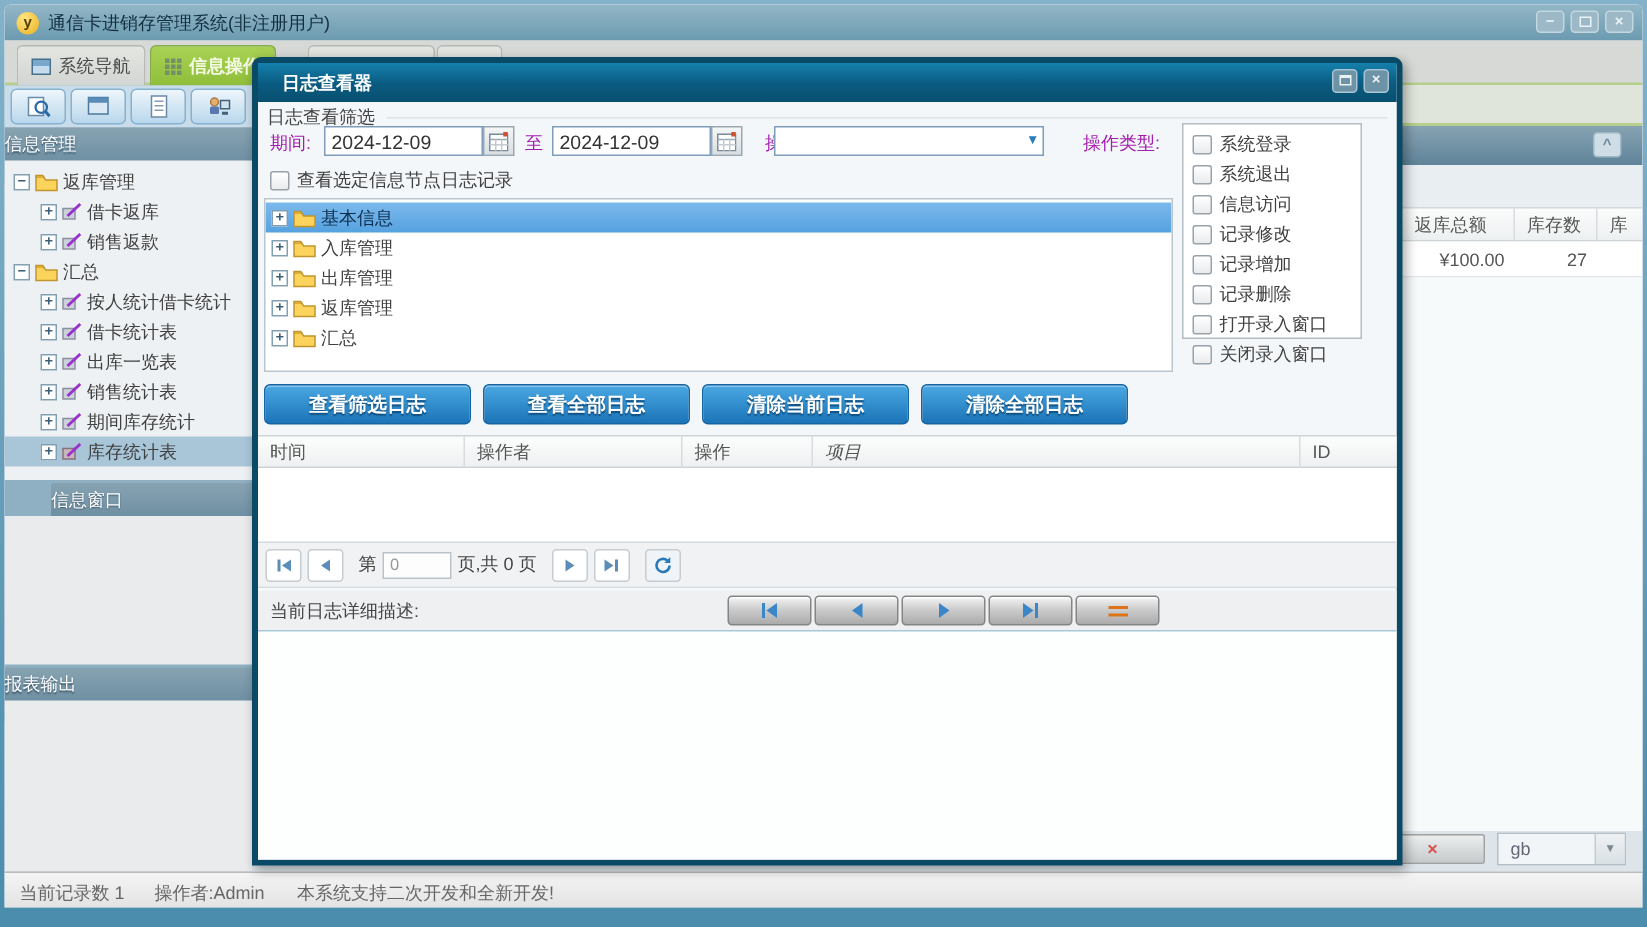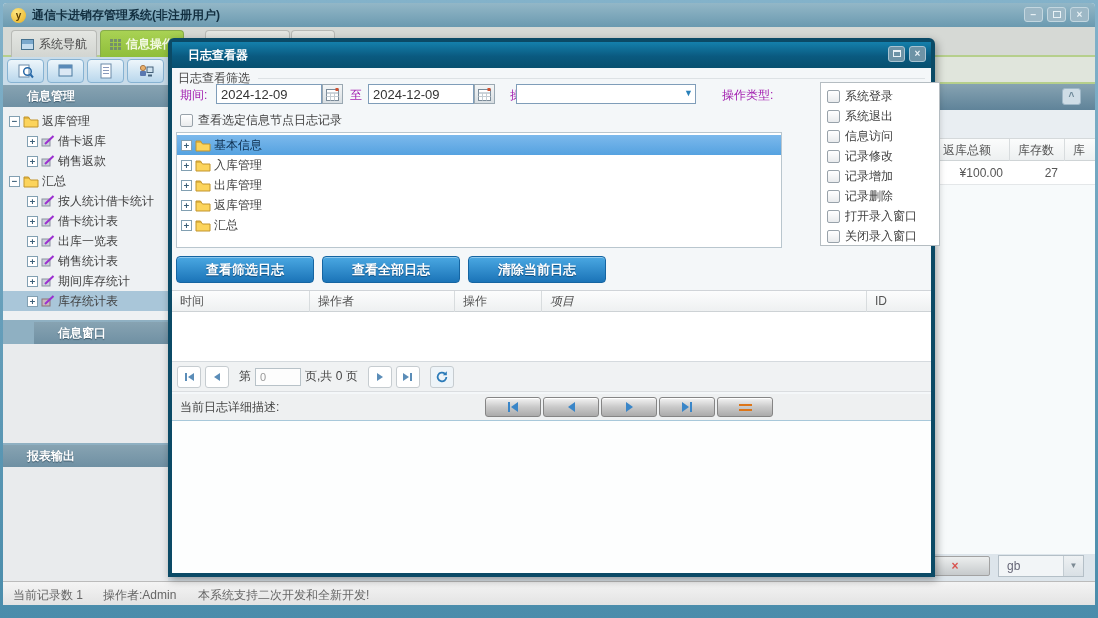--- a/index.html
+++ b/index.html
@@ -11,21 +11,21 @@
 }
 
 
 .frame { position:absolute; left:3px; top:3px; width:1092px; height:602px;
   background:#eef2f5; border-radius:4px 4px 0 0; overflow:hidden; }
 
 .titlebar { position:absolute; left:0; top:0; width:1092px; height:24px;
   background:linear-gradient(180deg,#93b7c7,#6b9ab0); display:flex; align-items:center; padding:0 8px; }
 .logo { width:15px; height:15px; border-radius:50%; background:radial-gradient(circle at 35% 30%,#ffe680,#e8b020);
   color:#5a3c00; font-weight:bold; font-size:10px; text-align:center; line-height:15px; margin-right:6px; }
-.title { font-weight:bold; color:#122f40; }
+.title { font-weight:normal; color:#122f40; }
 .winbtns { position:absolute; right:6px; top:4px; display:flex; gap:4px; }
 .wbtn { width:19px; height:15px; border-radius:3px; background:#9db8c6; border:1px solid #c3d7e0;
   color:#e9f2f6; font-size:10px; line-height:13px; text-align:center; font-weight:bold; }
 .restore-glyph { display:inline-block; width:8px; height:7px; border:1px solid #e9f2f6; margin-top:3px; background:transparent; }
 
 
 .tabbar { position:absolute; left:0; top:24px; width:1092px; height:30px;
   background:#d6d9d5; border-bottom:2px solid #b6cf8c; }
 .tab { position:absolute; top:3px; height:27px; border:1px solid #b8bab6; border-bottom:none;
   border-radius:4px 4px 0 0; background:linear-gradient(180deg,#e4e6e2,#d2d5d1);
@@ -40,22 +40,22 @@
     linear-gradient(#74906b,#74906b) 0 8px/3px 3px, linear-gradient(#74906b,#74906b) 4px 8px/3px 3px, linear-gradient(#74906b,#74906b) 8px 8px/3px 3px;
   background-repeat:no-repeat; }
 .help-icon { width:12px; height:12px; border-radius:50%; background:radial-gradient(circle at 35% 30%,#fbe9a8,#e0b45c); border:1px solid #b08838; }
 
 
 .sidebar { position:absolute; left:0; top:54px; width:165px; height:524px; background:#8fb0c2; }
 .side-toolbar { position:absolute; left:0; top:0; width:165px; height:28px; background:#c9dce9; display:flex; gap:3px; padding:2px 4px; }
 .tbtn { width:37px; height:24px; border:1px solid #86b2d2; border-radius:4px;
   background:linear-gradient(180deg,#eef6fb,#b9d7ec); display:flex; align-items:center; justify-content:center; }
 .side-header { position:absolute; left:0; width:165px; height:37px;
-  background:linear-gradient(180deg,#87a3b2,#5f8399); color:#fff; font-weight:bold;
-  line-height:22px; padding-left:24px; text-shadow:0 1px 1px #3c586a; }
+  background:linear-gradient(180deg,#87a3b2,#5f8399); color:#fff; font-weight:normal;
+  line-height:22px; padding-left:0; text-shadow:0 1px 1px #3c586a; }
 .side-panel { position:absolute; left:0; width:165px; background:#eef1f3; }
 .trow { height:20px; display:flex; align-items:center; gap:3px; color:#404040; white-space:nowrap; overflow:hidden; }
 .trow.sel { background:#a9c6d9; }
 .pm { flex:0 0 11px; width:11px; height:11px; border:1px solid #82a0b2; background:#fff;
   font:bold 9px/9px "DejaVu Sans Mono",monospace; color:#3c6078; text-align:center; }
 
 
 .main { position:absolute; left:165px; top:54px; width:927px; height:524px; background:#f0f4f6; }
 .main-toolstrip { position:absolute; left:0; top:0; width:927px; height:27px; background:#e0e5dc; border-bottom:2px solid #b6cf8c; }
 .main-header { position:absolute; left:0; top:27px; width:927px; height:26px;
@@ -97,21 +97,21 @@
 
 .legend { position:absolute; left:6px; top:2px; color:#444; }
 .legend-line { position:absolute; left:86px; right:6px; top:10px; border-top:1px solid #dde2e5; }
 .flabel { position:absolute; color:#a21caf; top:19px; }
 .dinput { position:absolute; top:16px; height:20px; border:1px solid #7f9db9; background:#fff;
   padding:0 4px; line-height:18px; color:#333; font-size:13px; font-family:"Liberation Sans","DejaVu Sans",sans-serif; }
 .calbtn { position:absolute; top:16px; width:21px; height:20px; border:1px solid #9aa8b2;
   background:linear-gradient(180deg,#f4f6f7,#d8dee2); display:flex; align-items:center; justify-content:center; }
 .combo { position:absolute; left:344px; top:16px; width:180px; height:20px; border:1px solid #7f9db9; background:#fff; }
 .combo .arr { position:absolute; right:2px; top:3px; color:#2980b9; font-size:9px; }
-.ckpanel { position:absolute; left:616px; top:14px; width:120px; height:164px; background:#fff; border:1px solid #b5bdc2; padding:3px 0 0 6px;margin-left:32px; }
+.ckpanel { position:absolute; left:616px; top:14px; width:120px; height:144px; background:#fff; border:1px solid #b5bdc2; padding:3px 0 0 6px; }
 .ckrow { height:20px; display:flex; align-items:center; gap:5px; color:#404040; }
 .ck { width:13px; height:13px; border:1px solid #98a2aa; border-radius:2px; background:linear-gradient(180deg,#fff,#e9ebed); }
 .nodefilter { position:absolute; left:8px; top:44px; display:flex; align-items:center; gap:5px; color:#404040; }
 
 .treebox { position:absolute; left:4px; top:64px; width:606px; height:116px; background:#fff; border:1px solid #b9c6ce; padding-top:2px; overflow:hidden; }
 .treebox .trow { padding-left:4px; }
 .treebox .trow.sel { background:linear-gradient(180deg,#7cb9ec,#55a2e0); color:#0d2d4d; }
 
 .bluebtn { position:absolute; top:188px; width:138px; height:27px; border:1px solid #1565a2; border-radius:4px;
   background:linear-gradient(180deg,#4aa8e2,#1b74b8); color:#fff; font-weight:bold; font-size:13px;
@@ -456,20 +456,21 @@
             <path d="M1 3 L6 3 L7.5 5 L15 5 L15 12 L1 12 Z" fill="#fcd45c" stroke="#c2952c"></path>
             <path d="M1 3 L1 2 L5.5 2 L6.5 3.5" fill="#e8b83c" stroke="#c2952c"></path>
           </svg>
         <span>汇总</span>
       </div>
     </div>
 
     <button class="bluebtn" style="left:4px;">查看筛选日志</button>
     <button class="bluebtn" style="left:150px;">查看全部日志</button>
     <button class="bluebtn" style="left:296px;">清除当前日志</button>
+    <button class="bluebtn" style="left:442px;">清除全部日志</button>
 
     <div class="thead">
       <span class="th" style="width:138px;">时间</span>
       <span class="th" style="width:145px;">操作者</span>
       <span class="th" style="width:87px;">操作</span>
       <span class="th" style="width:325px;font-style:italic;">项目</span>
       <span class="th" style="width:64px; border-right:none;">ID</span>
     </div>
     <div class="tbody"></div>
 

